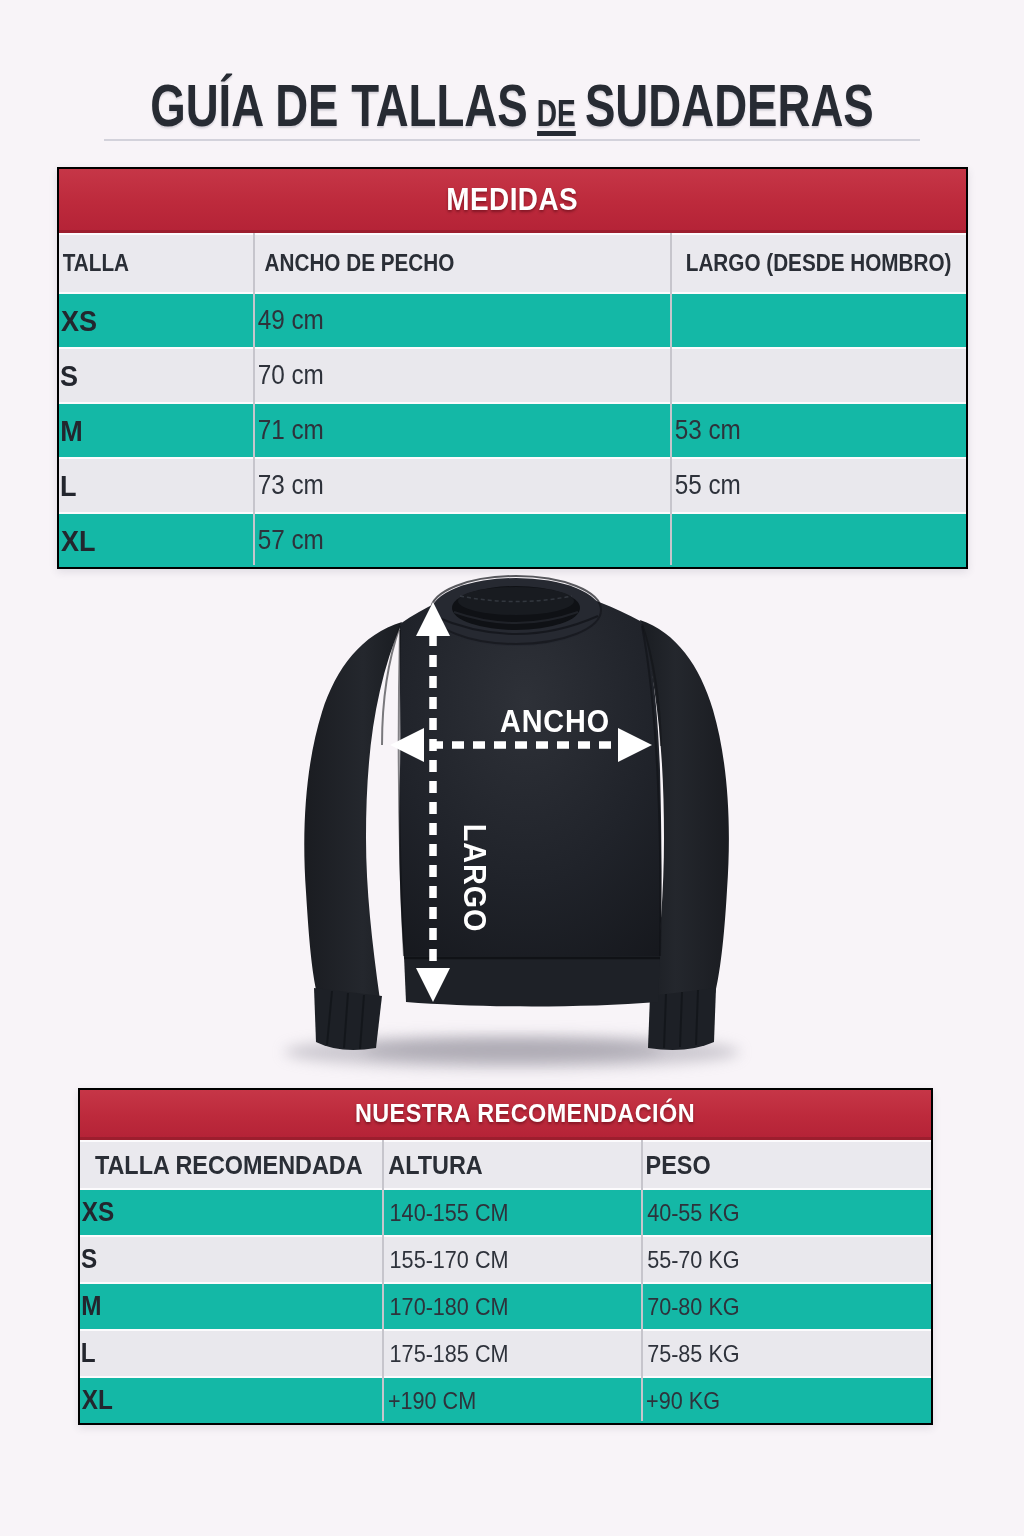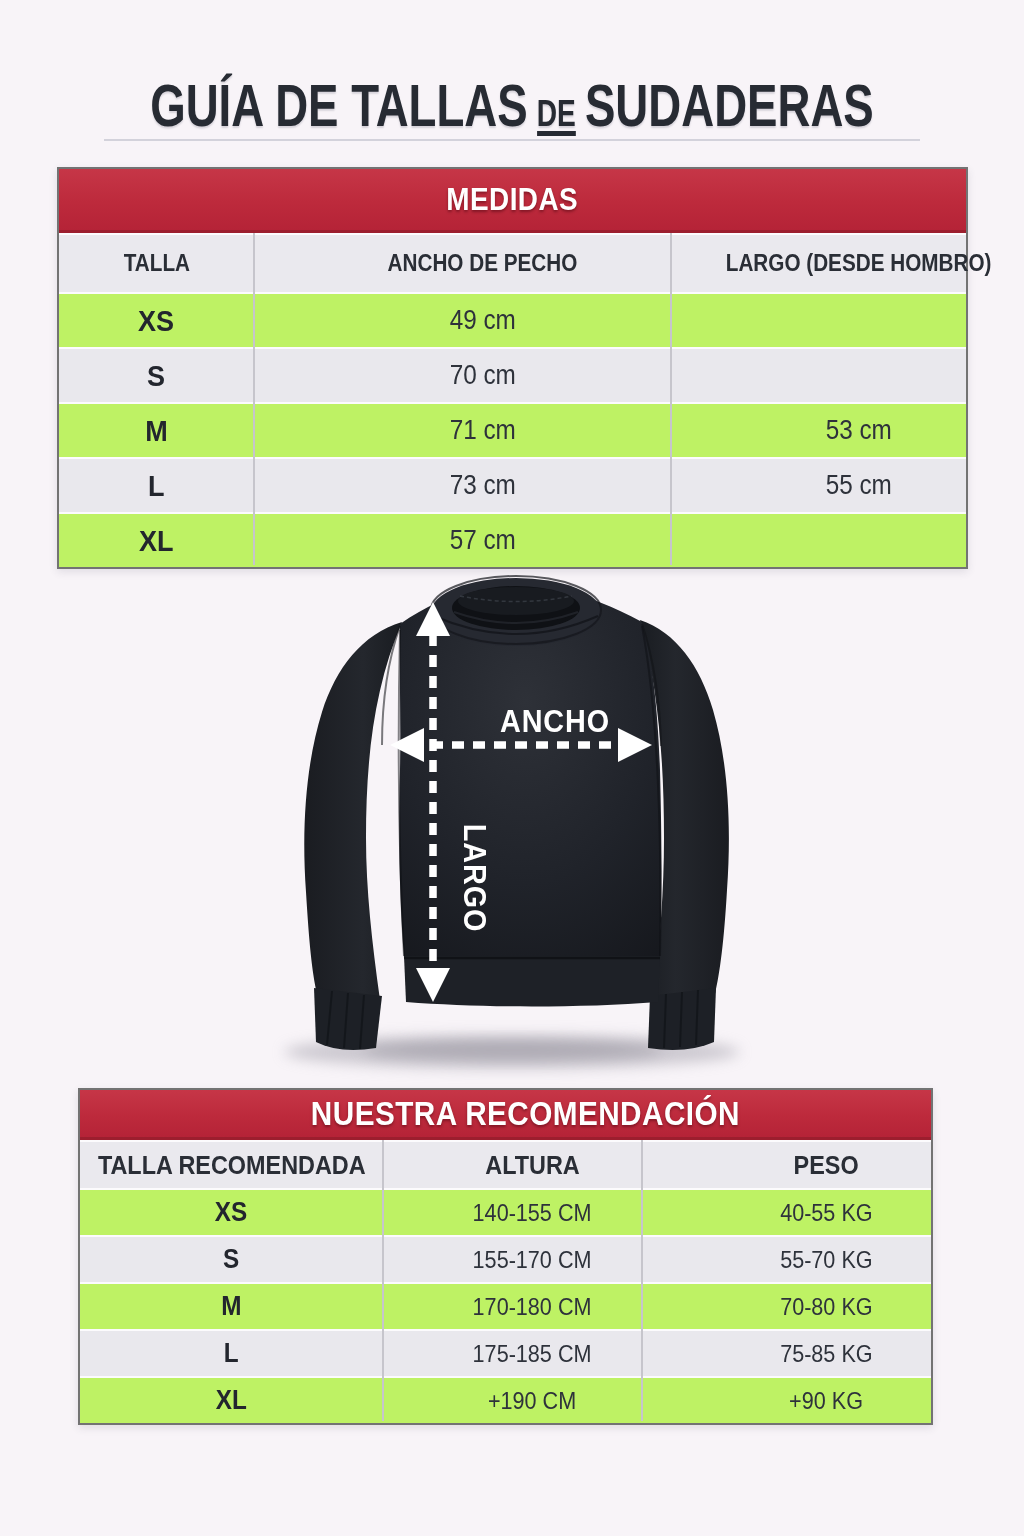--- a/index.html
+++ b/index.html
@@ -20,42 +20,42 @@
   .page-title .de{
     font-size:37px;border-bottom:5px solid #272b33;margin:0 12px;
     display:inline-block;line-height:34px;
   }
   .title-rule{
     position:absolute;top:139px;left:104px;width:816px;height:2px;
     background:#d3d2db;
   }
   
   .tbl{
-    position:absolute;border:2px solid #737373;
+    position:absolute;border:2px solid #000000;
     box-shadow:0 3px 8px rgba(60,60,80,.12);
     background:#f6f5f9;
   }
   .t1{left:57px;top:167px;width:907px;}
   .t2{left:78px;top:1088px;width:851px;}
   .band{
     display:flex;align-items:center;justify-content:center;
     color:#fff;font-weight:700;letter-spacing:.5px;
     background:linear-gradient(180deg,#c63647 0%,#bd2a3c 55%,#b52337 100%);
     border-bottom:3px solid #9c1e2e;
     text-shadow:0 2px 3px rgba(60,0,10,.45);
   }
   .t1 .band{height:61px;font-size:31px;}
-  .t2 .band{height:47px;font-size:33px;padding-left:39px;}
-  .row{display:grid;align-items:center;text-align:center;gap:20px;}
+  .t2 .band{height:47px;font-size:26px;padding-left:39px;}
+  .row{display:grid;align-items:center;text-align:left;}
   .t1 .row{grid-template-columns:21.5% 46% 32.5%;}
   .t2 .row{grid-template-columns:35.6% 30.4% 34%;}
   .thead{background:#eae9ee;color:#2a2e36;font-weight:700;border-top:2px solid #fcfbfd;}
   .t1 .thead{height:57px;font-size:23px;}
   .t2 .thead{height:46px;font-size:26px;}
-  .dr{border-top:2px solid #fcfbfd;color:#2e323b;background:#bef264;}
+  .dr{border-top:2px solid #fcfbfd;color:#2e323b;background:#14b8a6;}
   .dr.alt{background:#e9e8ed;}
   .t1 .dr{height:53px;font-size:27px;}
   .t2 .dr{height:45px;font-size:24px;}
   .sz{font-weight:700;color:#23262e;}
   .t1 .sz{font-size:30px;}
   .t2 .sz{font-size:27px;}
   .cond{display:inline-block;transform:scaleX(0.9);white-space:nowrap;font-style:normal;}
   .vline{position:absolute;width:2px;background:#c6c5cc;bottom:2px;}
   .t1 .vline{top:64px;}
   .t2 .vline{top:50px;}

